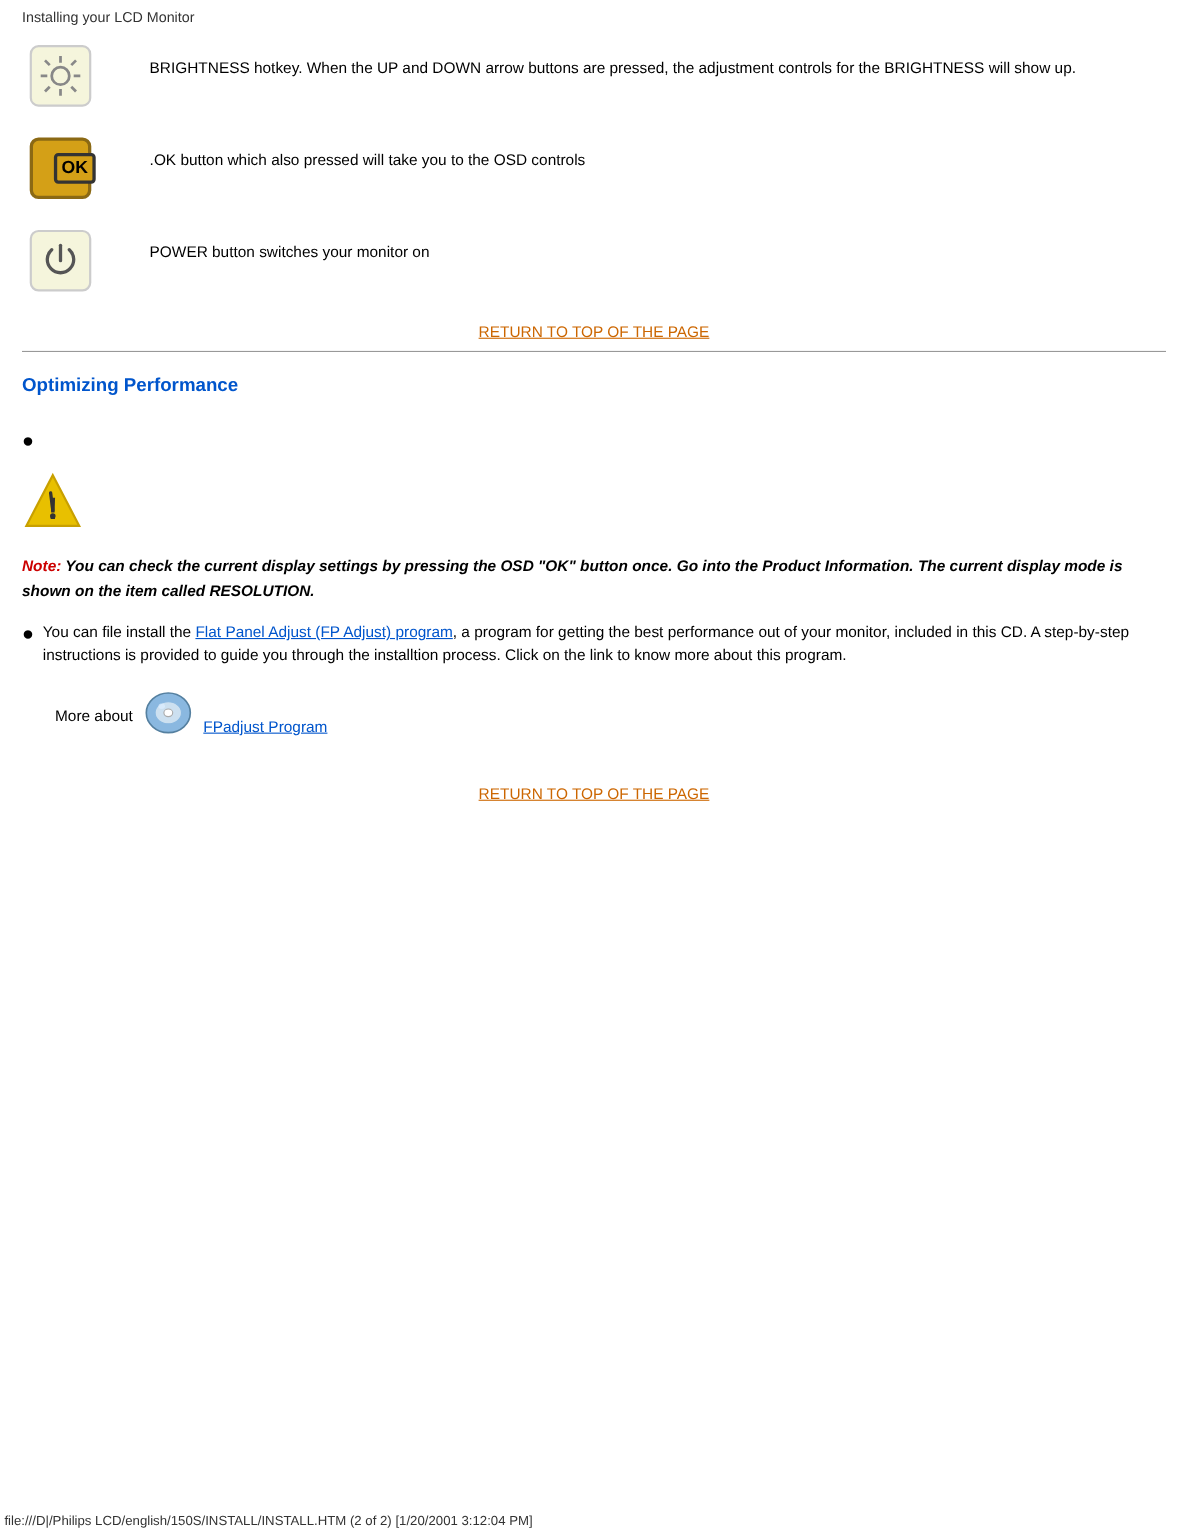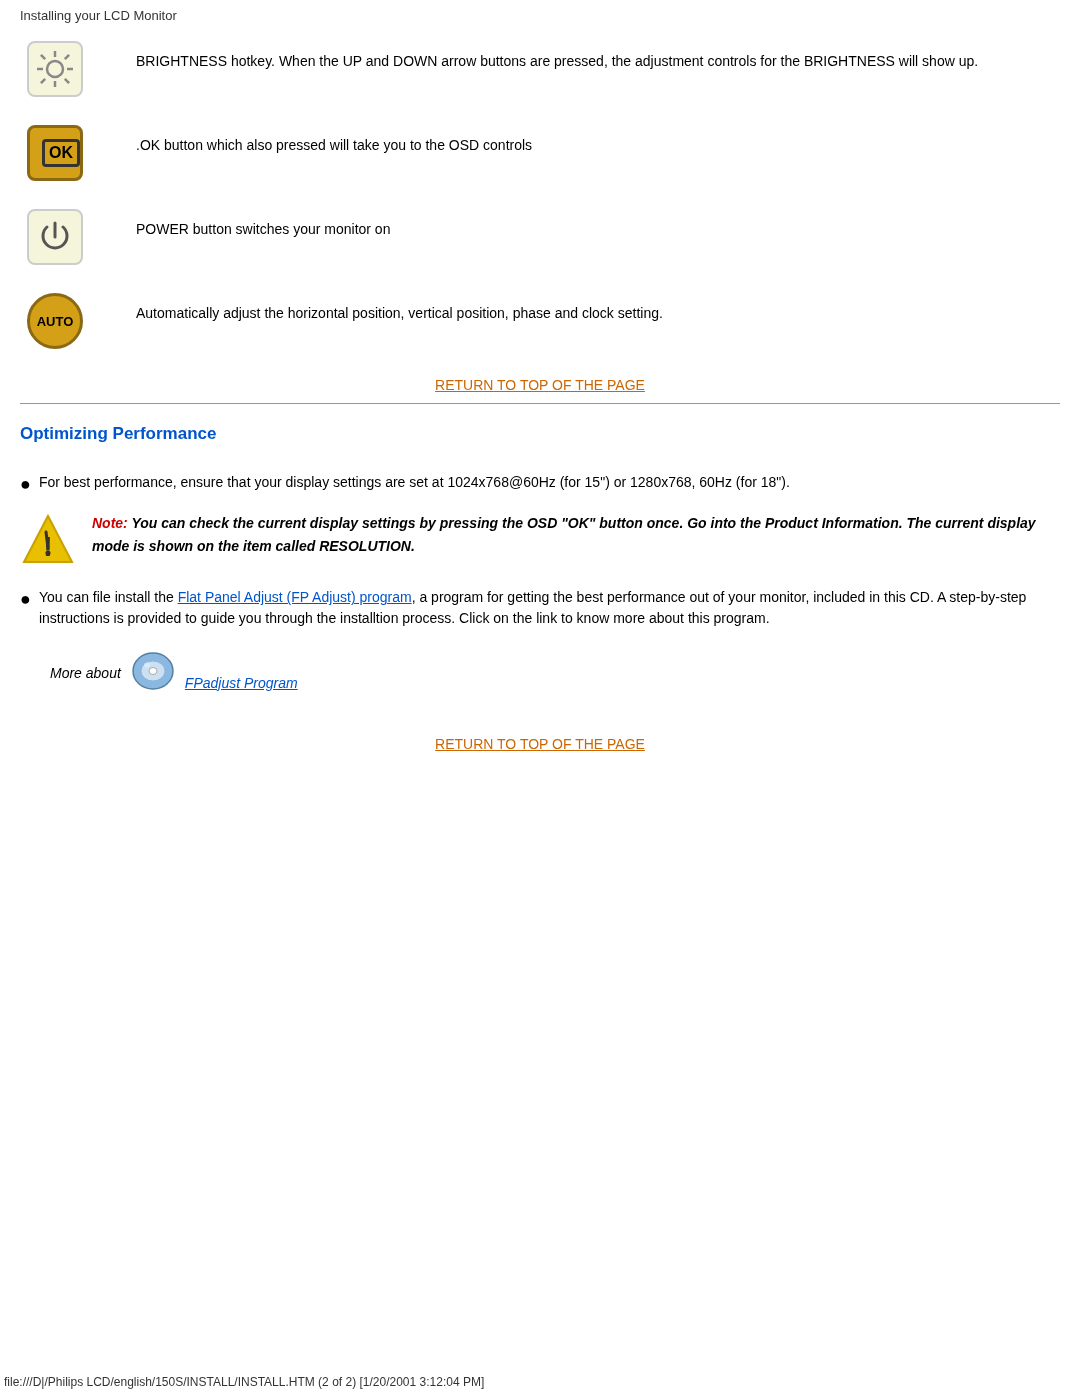--- a/index.html
+++ b/index.html
@@ -131,20 +131,21 @@
       font-size: 14px;
       line-height: 1.5;
       flex: 1;
     }
 
     .note-box {
       display: flex;
       align-items: flex-start;
       gap: 16px;
       margin: 16px 0 16px 0;
+      flex-direction: column;
     }
 
     .warning-triangle {
       width: 56px;
       height: 56px;
     }
 
     .note-text {
       font-size: 14px;
       line-height: 1.6;
@@ -166,21 +167,20 @@
       color: #0055cc;
       text-decoration: underline;
       margin-top: 20px;
     }
 
     .more-about-row {
       display: flex;
       align-items: center;
       gap: 10px;
       margin: 20px 0 10px 30px;
-      font-style: italic;
     }
 
     .page-footer {
       position: absolute;
       bottom: 8px;
       left: 4px;
       font-size: 12px;
       color: #333;
     }
   </style>
@@ -209,21 +209,21 @@
         </svg>
       </div>
     </div>
     <div class="description-cell">
       <span>BRIGHTNESS hotkey. When the UP and DOWN arrow buttons are pressed, the adjustment controls for the BRIGHTNESS will show up.</span>
     </div>
   </div>
 
   <div class="icon-row">
     <div class="icon-cell">
-      <div class="icon-img icon-ok" style="background:#d4a017; border:3px solid #8b6914; border-radius:8px; font-size:20px; font-weight:bold; color:#000; display:flex; align-items:center; justify-content:flex-end;padding-left:26px;">
+      <div class="icon-img icon-ok" style="background:#d4a017; border:3px solid #8b6914; border-radius:8px; font-size:20px; font-weight:bold; color:#000; display:flex; align-items:center; justify-content:center;padding-left:26px;">
         <span style="border:3px solid #333; border-radius:4px; padding:2px 4px; font-size:16px; font-weight:bold; background:#d4a017;">OK</span>
       </div>
     </div>
     <div class="description-cell">
       <span>.OK button which also pressed will take you to the OSD controls</span>
     </div>
   </div>
 
   <div class="icon-row">
     <div class="icon-cell">
@@ -232,46 +232,35 @@
           <path d="M18 4 L18 18" stroke="#555" stroke-width="3" fill="none" stroke-linecap="round"></path>
           <path d="M10 8 A12 12 0 1 0 26 8" stroke="#555" stroke-width="3" fill="none" stroke-linecap="round"></path>
         </svg>
       </div>
     </div>
     <div class="description-cell">
       <span>POWER button switches your monitor on</span>
     </div>
   </div>
 
-  <div class="icon-row">
-    <div class="icon-cell">
-      <div class="icon-img icon-auto" style="width:56px;height:56px;background:#d4a017;border:3px solid #8b6914;border-radius:50%;display:flex;align-items:center;justify-content:center;font-size:13px;font-weight:bold;color:#000;">
-        AUTO
-      </div>
-    </div>
-    <div class="description-cell">
-      <span>Automatically adjust the horizontal position, vertical position, phase and clock setting.</span>
-    </div>
-  </div>
 
   <div class="return-link-container">
     <a class="return-link" href="#">
       <span>RETURN TO TOP OF THE PAGE</span>
     </a>
   </div>
 
   <hr class="divider">
 
   <div>
 
     <h2 class="section-title">Optimizing Performance</h2>
 
     <div class="bullet-item">
       <span class="bullet-dot">●</span>
-      <span class="bullet-text">For best performance, ensure that your display settings are set at 1024x768@60Hz (for 15") or 1280x768, 60Hz (for 18").</span>
     </div>
 
     <div class="note-box">
       <div>
         <svg class="warning-triangle" width="56" height="56" viewBox="0 0 56 56">
           <polygon points="28,4 52,50 4,50" fill="#e8c000" stroke="#c8a000" stroke-width="2"></polygon>
           <text x="28" y="44" text-anchor="middle" font-size="28" font-weight="bold" fill="#333">!</text>
           <line x1="26" y1="20" x2="28" y2="36" stroke="#333" stroke-width="3" stroke-linecap="round"></line>
           <circle cx="28" cy="41" r="2.5" fill="#333"></circle>
         </svg>

